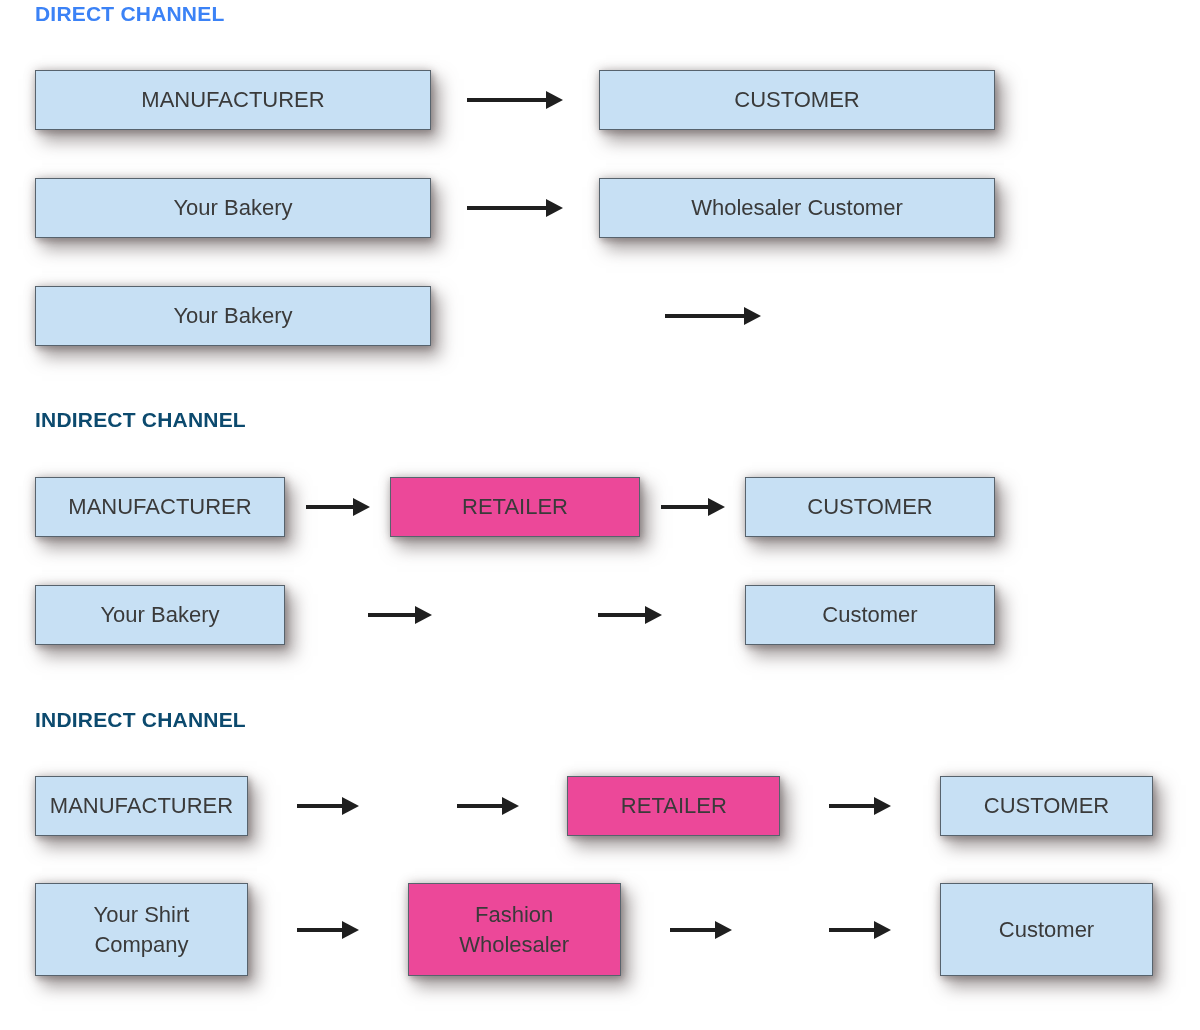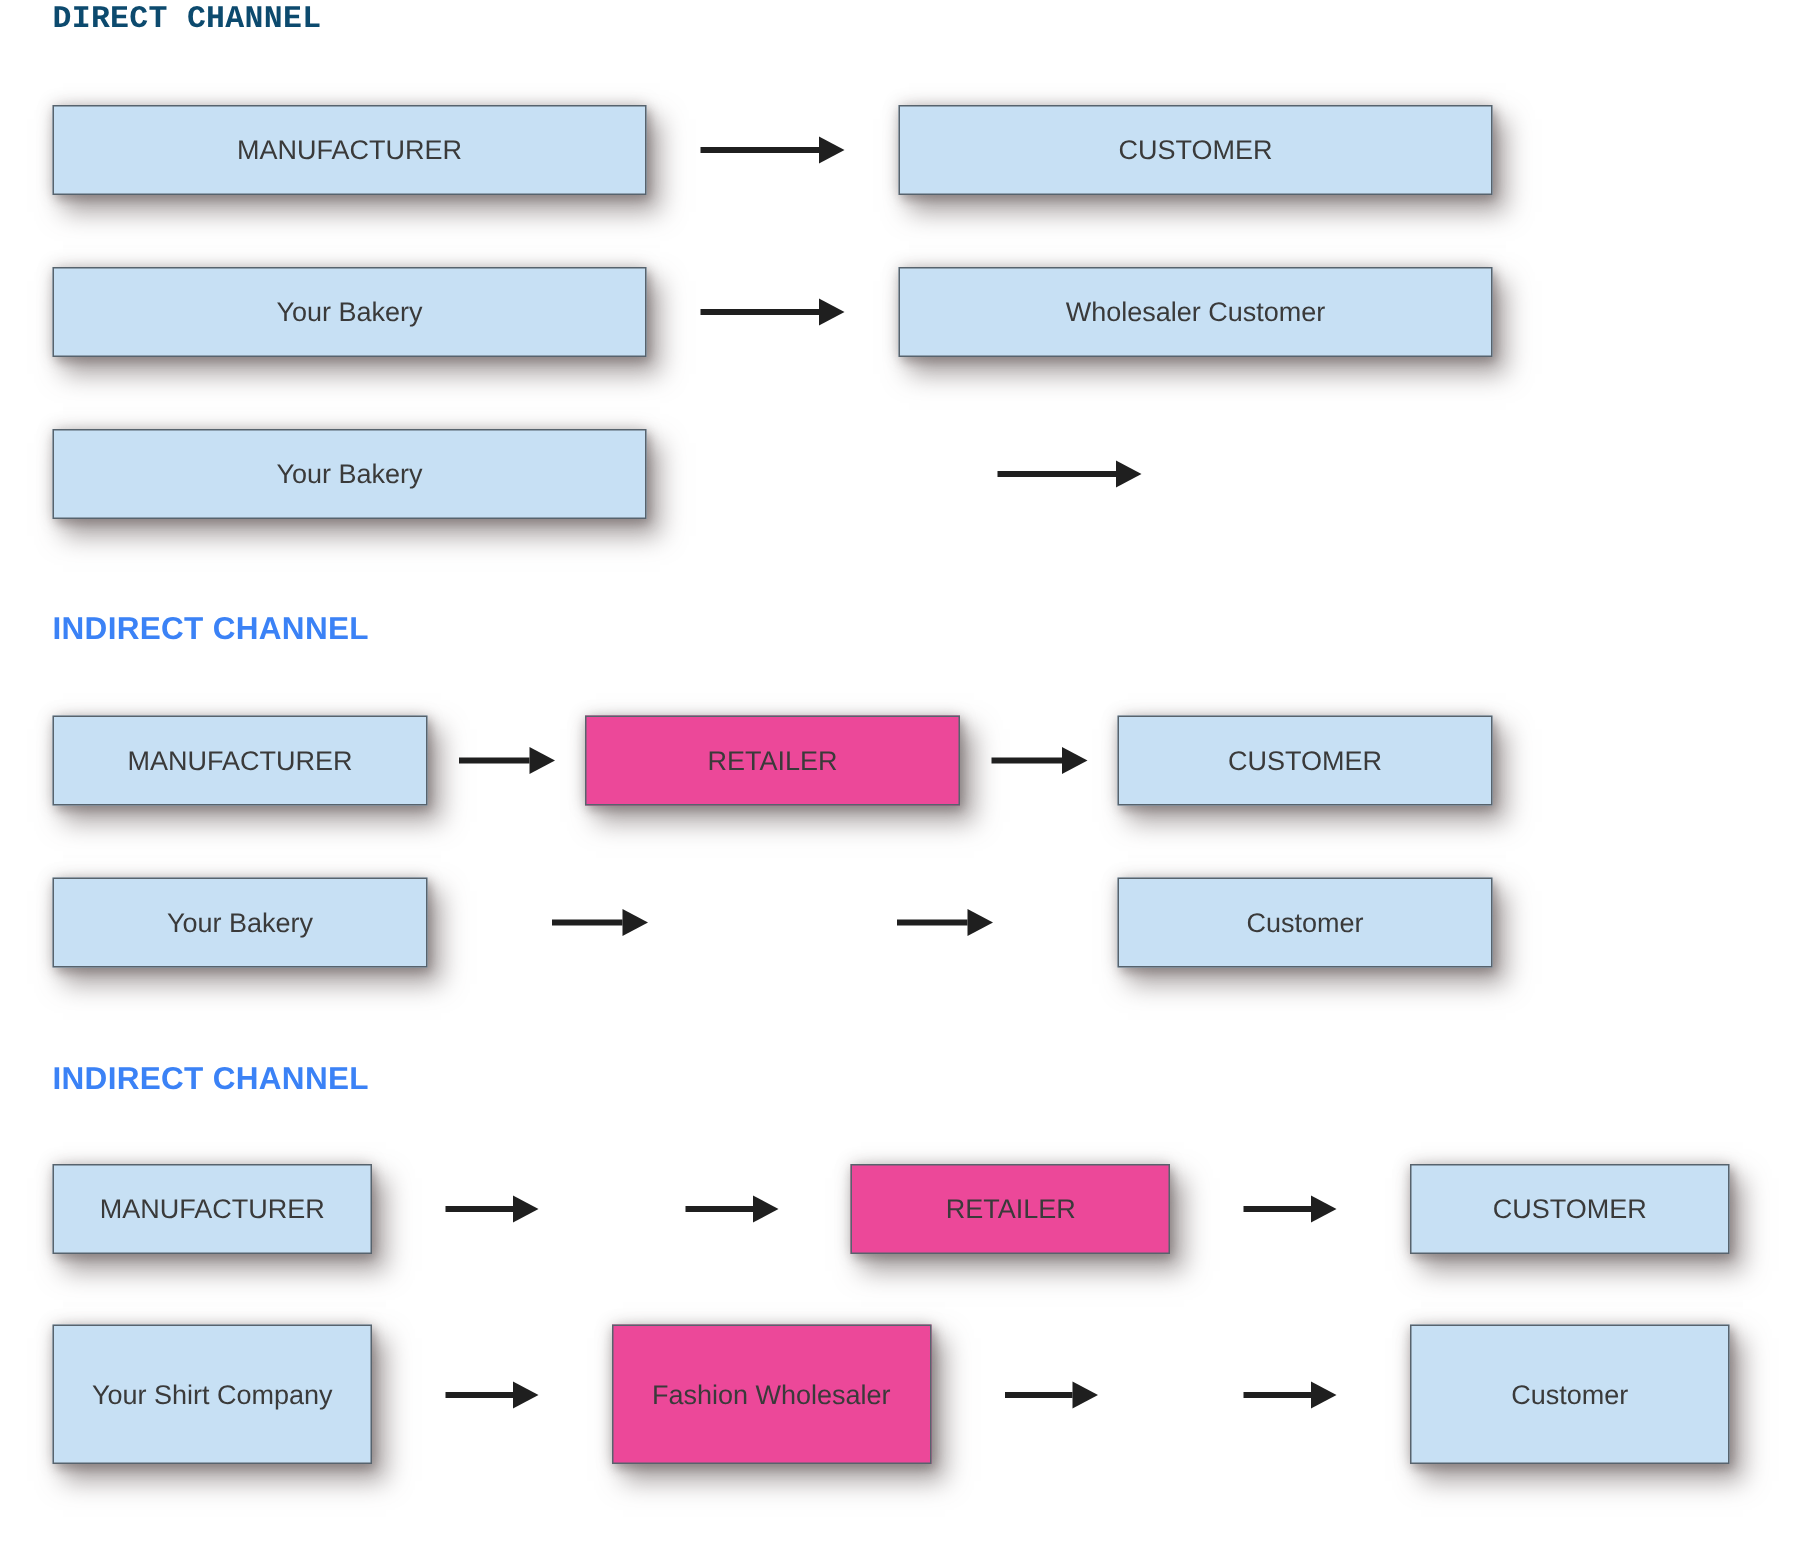--- a/index.html
+++ b/index.html
@@ -16,22 +16,22 @@
     box-sizing: border-box;
     padding-left: 35px;
     overflow: hidden;
   }
   .section-title {
     font-size: 21px;
     font-weight: 700;
     letter-spacing: 0.2px;
     line-height: 22px;
   }
-  .title-direct   { color: #0c4a6e; font-family: Liberation Mono, monospace; }
-  .title-indirect { color: #3b82f6; }
+  .title-direct   { color: #3b82f6; }
+  .title-indirect { color: #0c4a6e; }
 
   .sec1 .section-title { padding-top: 3px; margin: 0 0 45px 0; }
   .sec2 .section-title { margin: 63px 0 46px 0; }
   .sec3 .section-title { margin: 64px 0 45px 0; }
 
   .flow-row {
     display: flex;
     align-items: center;
   }
   .sec1 .flow-row { width: 960px;  margin-bottom: 48px; }
@@ -42,21 +42,21 @@
   .sec3 .flow-row:last-child { margin-bottom: 0; }
 
   .box {
     height: 60px;
     box-sizing: border-box;
     border: 1.5px solid #57636d;
     display: flex;
     align-items: center;
     justify-content: center;
     text-align: center;
-    font-size: 18px;
+    font-size: 22px;
     line-height: 30px;
     color: #3a3a3a;
     box-shadow: 8px 10px 16px 1px rgba(100, 90, 90, 0.55),
                 0 0 10px rgba(125, 115, 115, 0.40),
                 2px 3px 6px rgba(100, 90, 90, 0.35);
     flex: 0 0 auto;
   }
   .box-blue  { background: #c7e0f4; }
   .box-green { background: #ec4899; }
 

